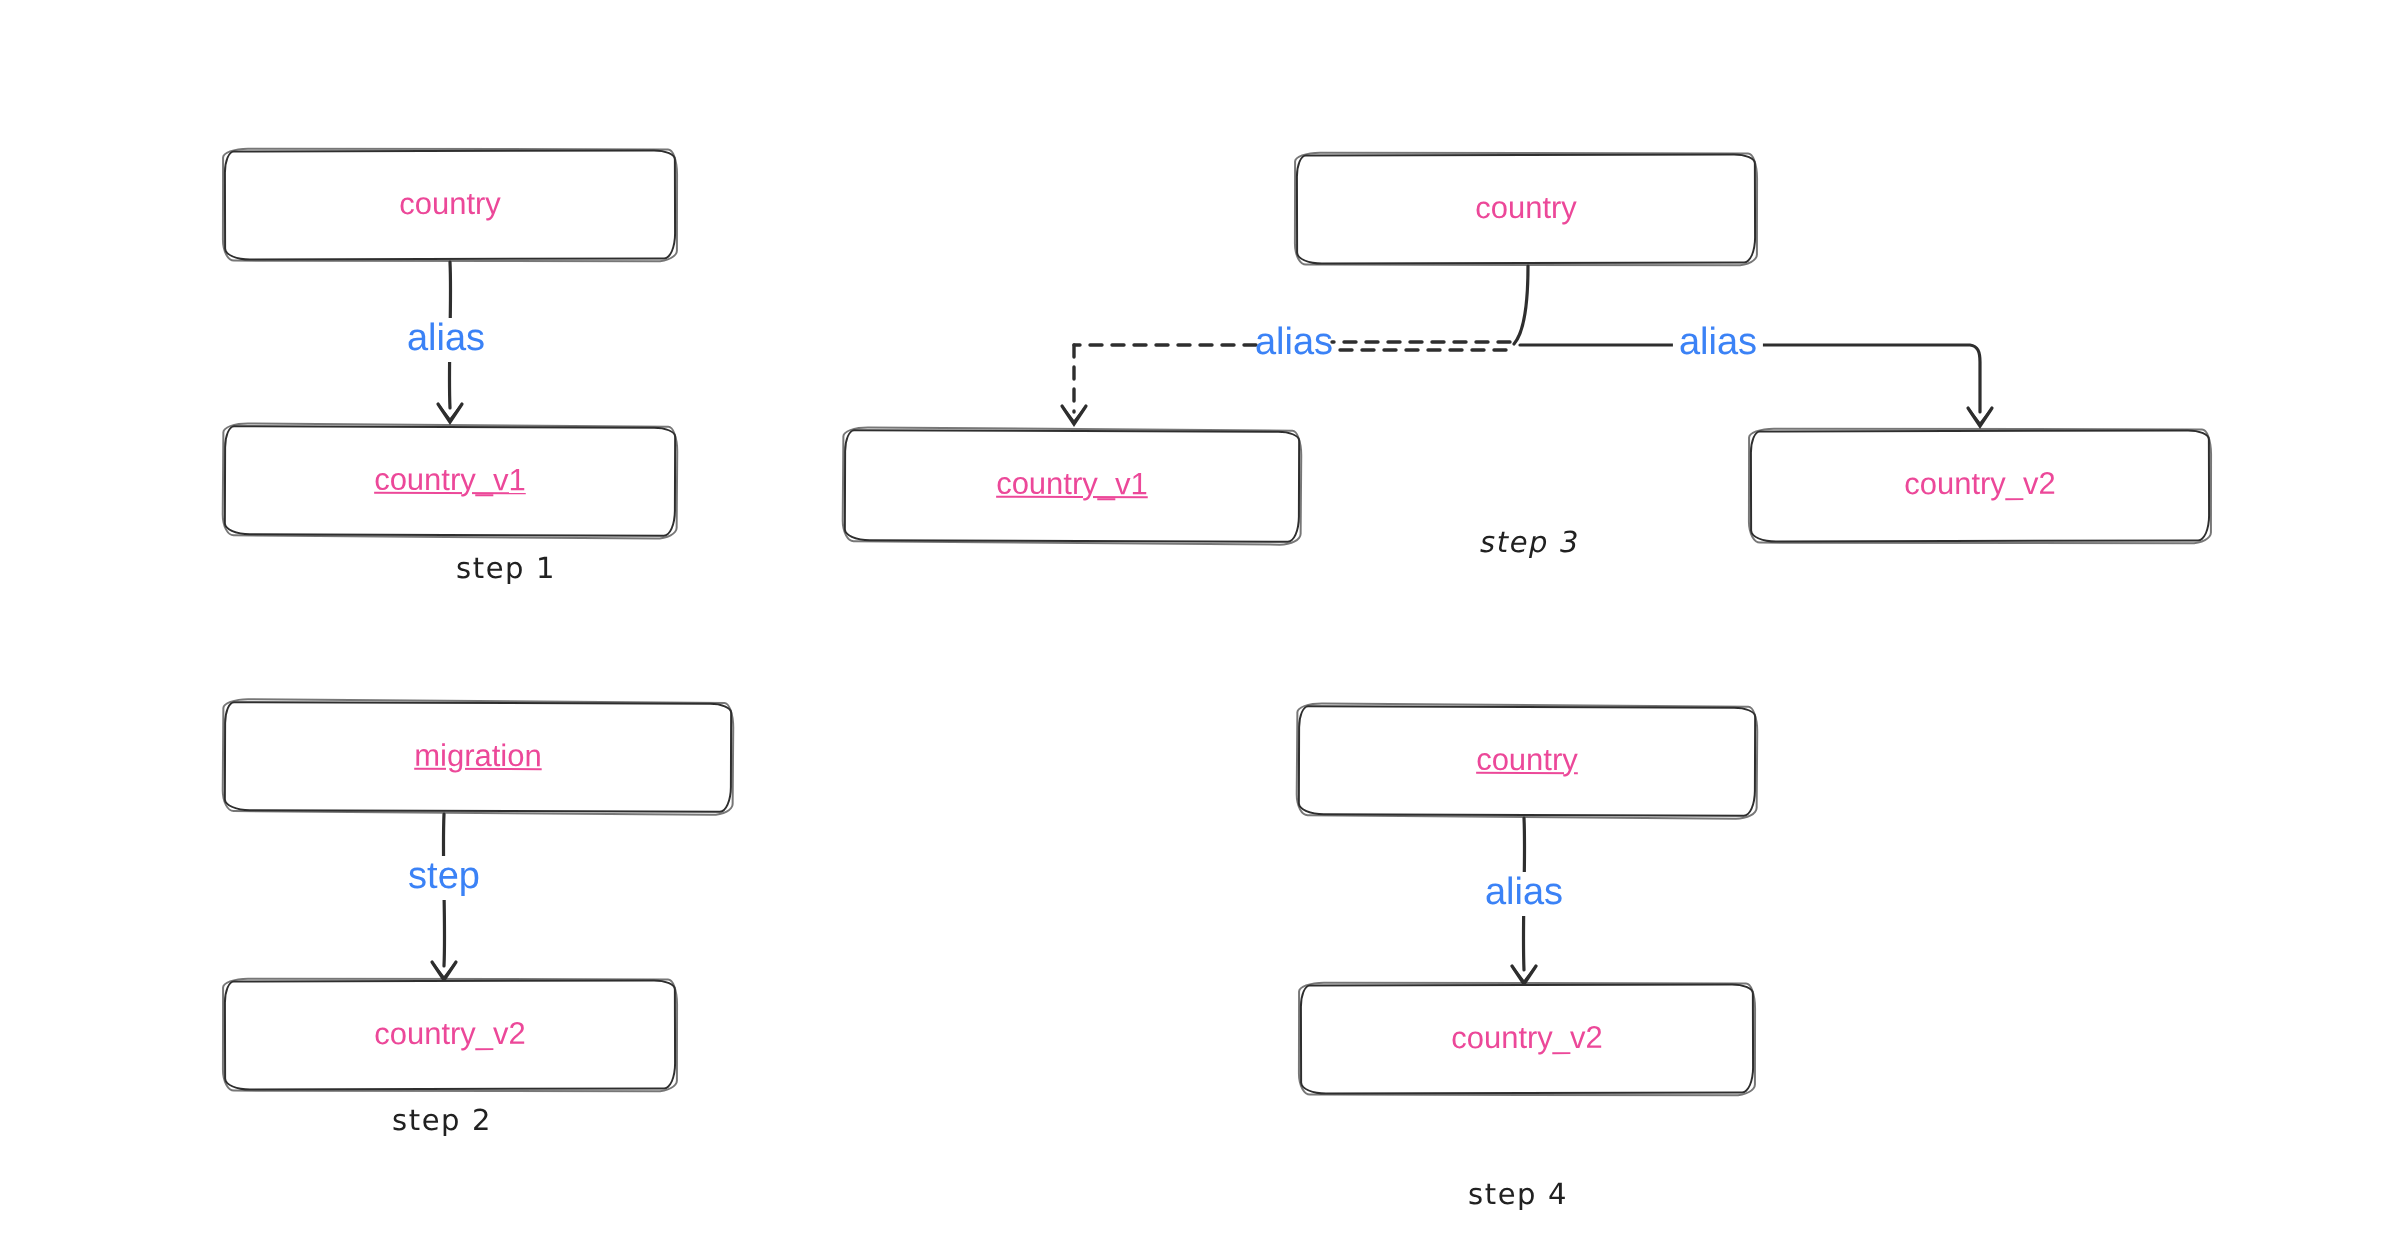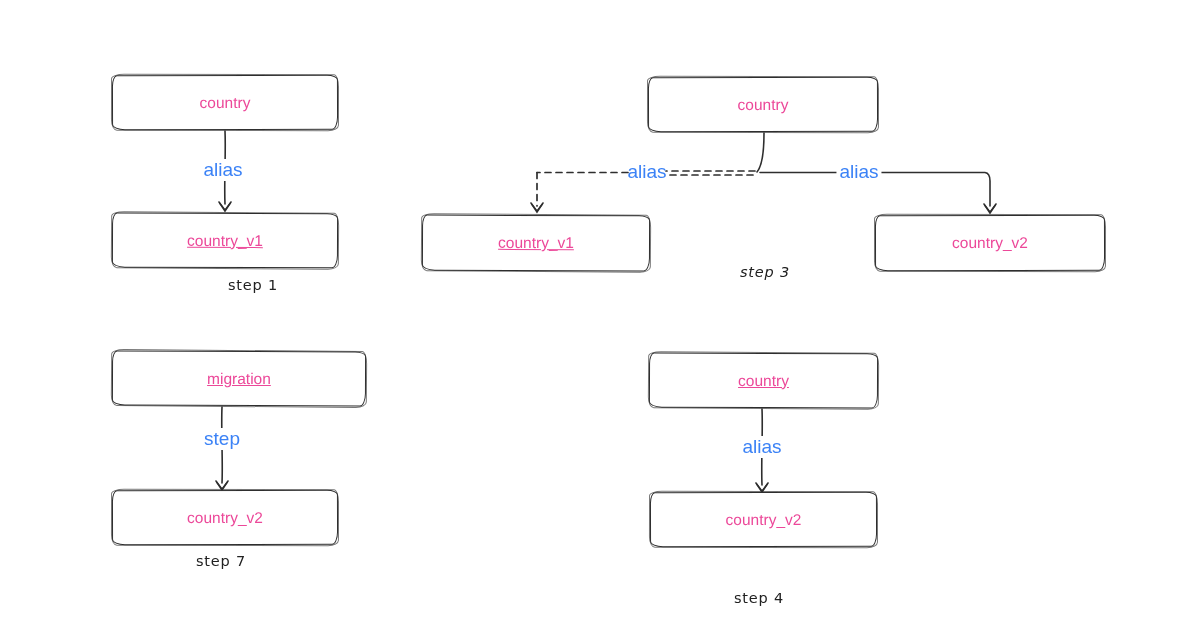--- a/index.html
+++ b/index.html
@@ -132,17 +132,17 @@
   <div class="node tilt-b" style="left:649px; top:353px; width:229px; height:55px;">country</div>
   <div class="node tilt-a" style="left:650px; top:492px; width:227px; height:55px;">country_v2</div>
 
   <span class="edge-label" style="left:223px; top:170px;">alias</span>
   <span class="edge-label" style="left:222px; top:439px;">step</span>
   <span class="edge-label nobg" style="left:647px; top:172px;">alias</span>
   <span class="edge-label" style="left:859px; top:172px;">alias</span>
   <span class="edge-label" style="left:762px; top:447px;">alias</span>
 
   <div class="caption" style="left:227px; top:285px;margin-left:26px;">step 1</div>
-  <div class="caption" style="left:221px; top:561px;">step 7</div>
+  <div class="caption" style="left:221px; top:561px;">step 2</div>
   <div class="caption" style="left:765px; top:272px;font-style:italic;">step 3</div>
   <div class="caption" style="left:759px; top:562px;margin-top:36px;">step 4</div>
 
 </div>
 
 </body></html>

